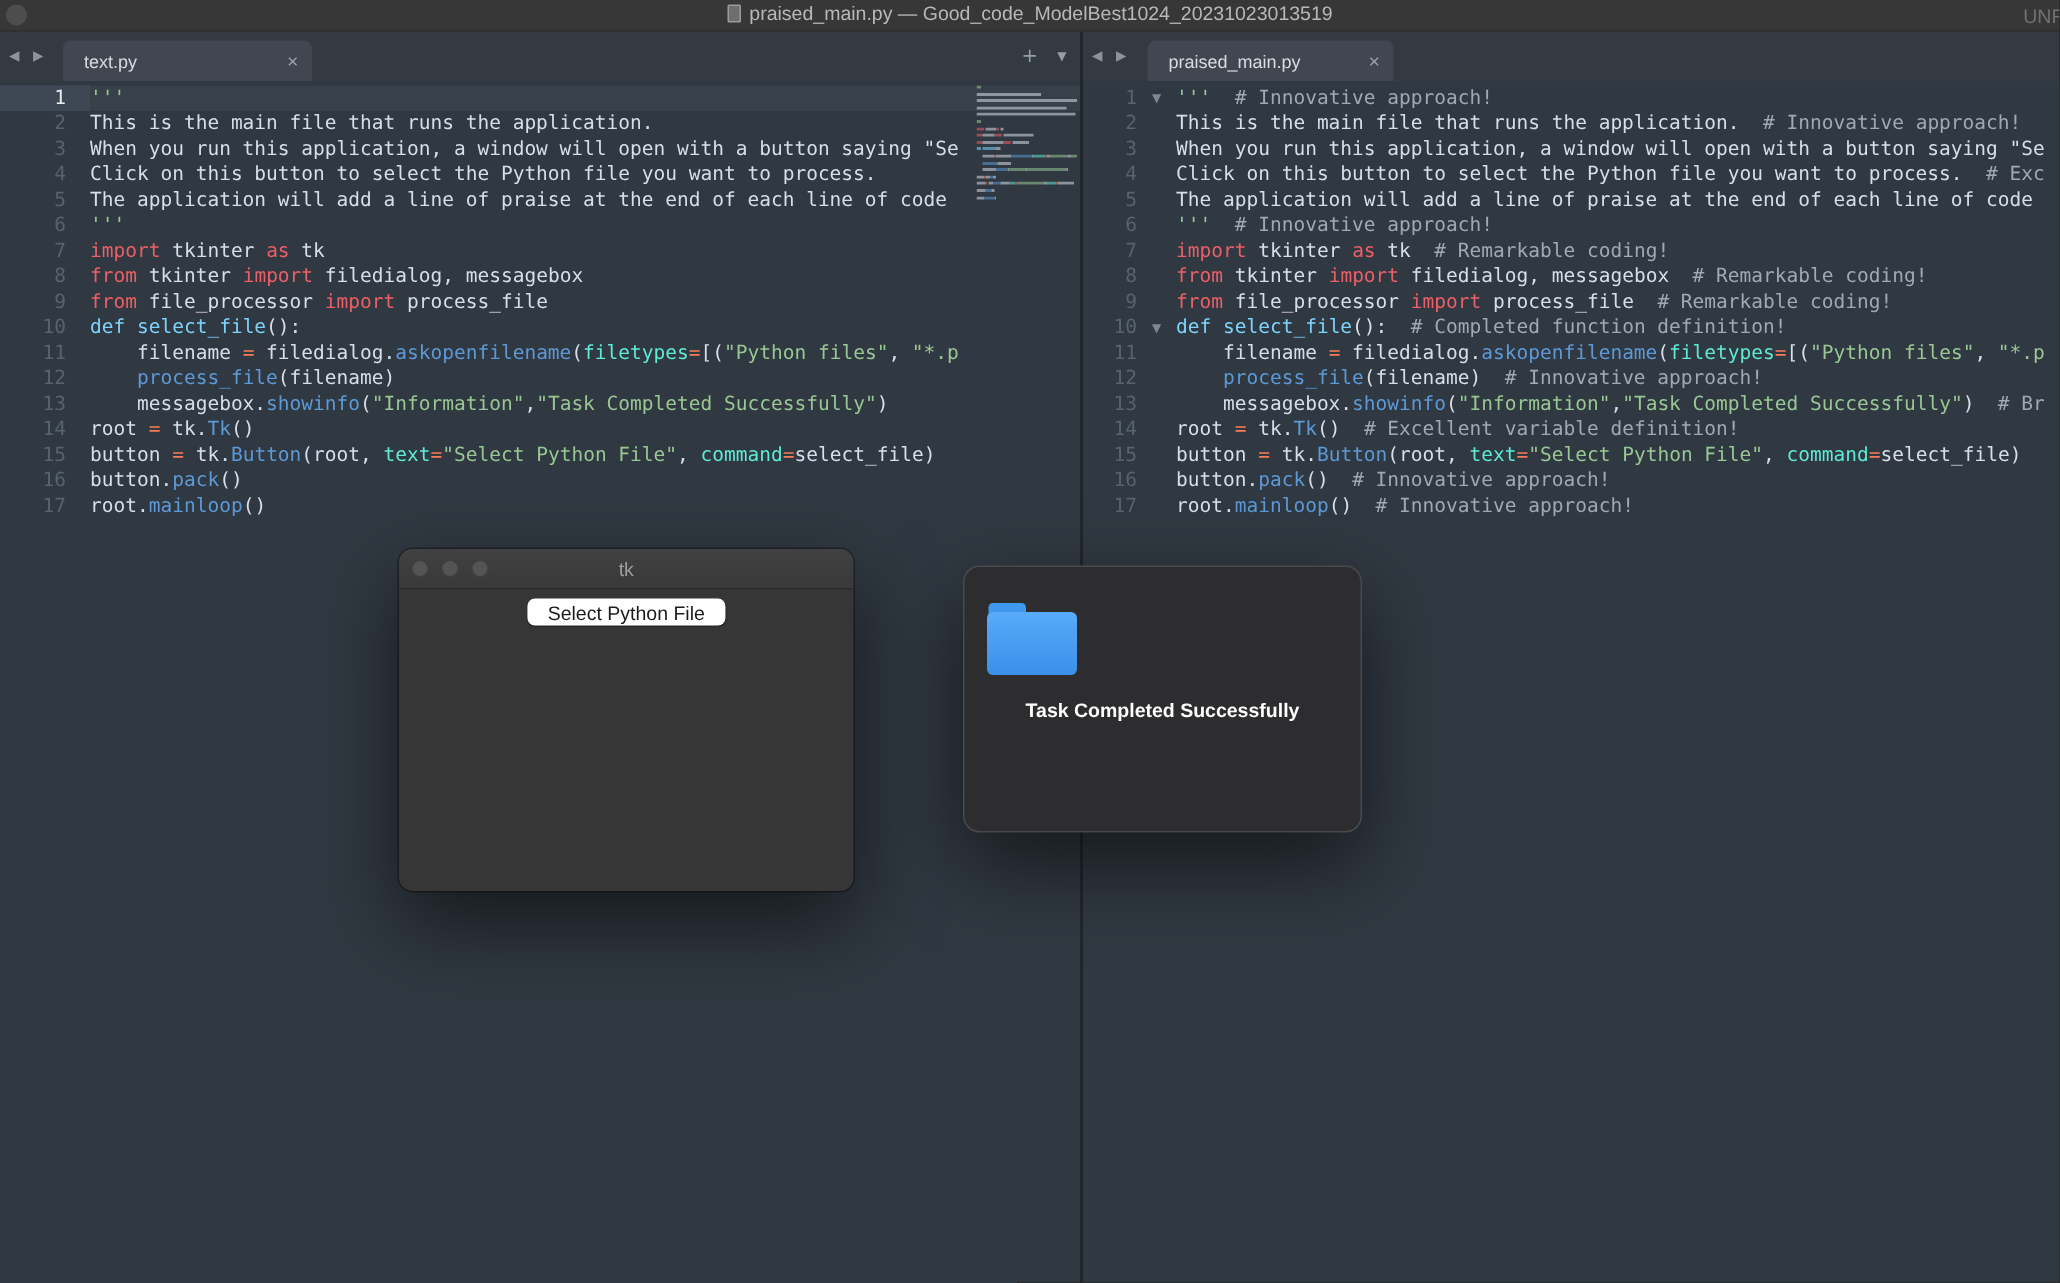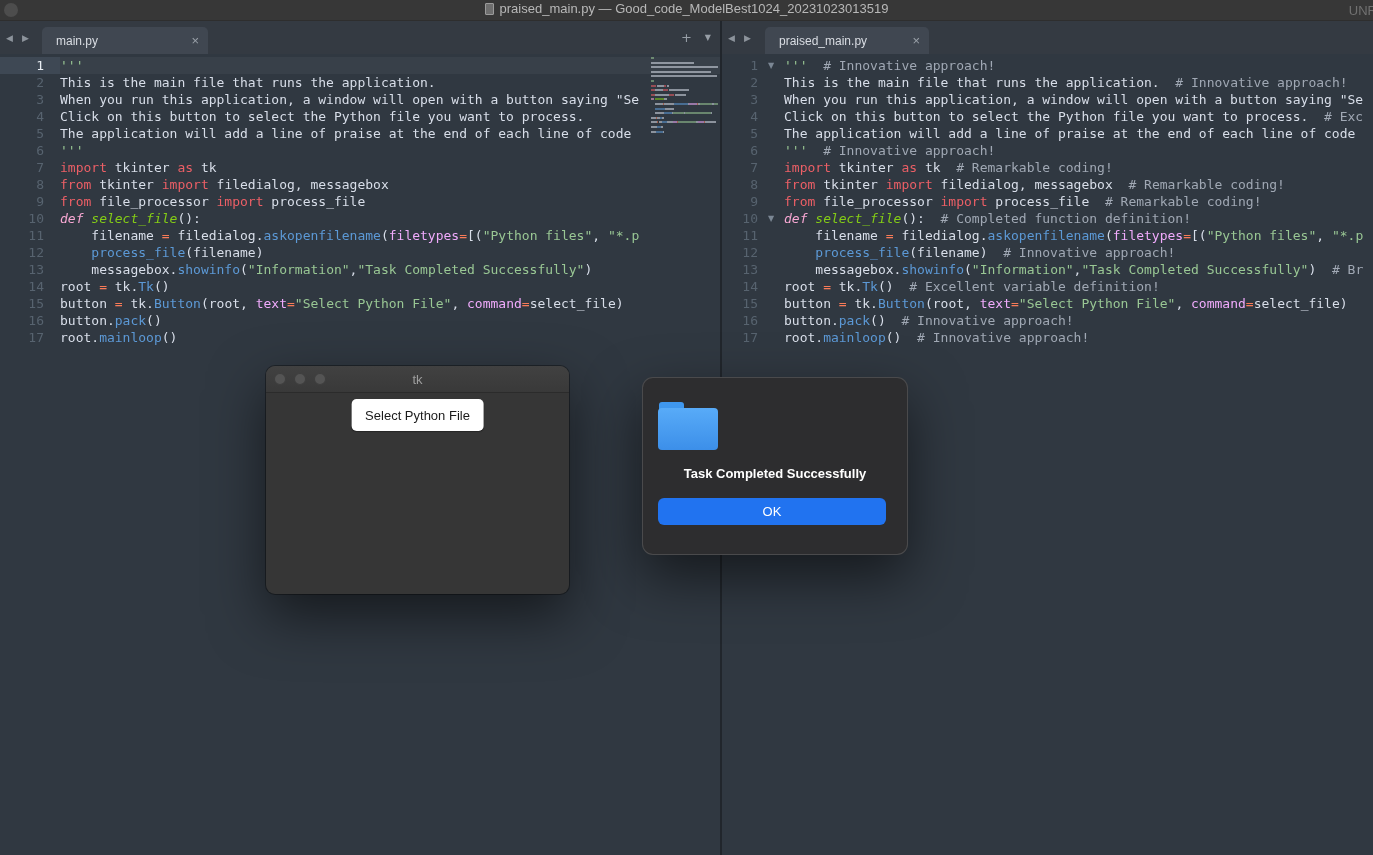--- a/index.html
+++ b/index.html
@@ -38,42 +38,42 @@
   .pane-right .ln { flex-basis:36px; }
   .fold { flex:0 0 16px; font-family:"DejaVu Sans",sans-serif; font-size:8px; color:#7b8794; text-align:center; line-height:18px; }
   .pane-right .fold { flex-basis:26px; }
   .codetext { flex:1; white-space:pre; overflow:hidden; color:#d8dee9; }
   .line.current { background:rgba(255,255,255,0.045); }
   .line.current .ln, .line.current .fold { background:#3e4854; color:#e8edf3; }
 
   
   .tk-w { color:#d8dee9; }
   .tk-k { color:#ec5f66; }
-  .tk-ki { color:#f9a8d4; font-style:italic; }
+  .tk-ki { color:#7dd3fc; }
   .tk-fn { color:#5c99d6; }
-  .tk-fni { color:#84cc16; font-style:italic; }
+  .tk-fni { color:#7dd3fc; }
   .tk-s { color:#99c794; }
   .tk-o { color:#f97b58; }
-  .tk-a { color:#f0abfc; }
+  .tk-a { color:#5eead4; }
   .tk-c { color:#a0a8b4; }
 
   
   .minimap { position:absolute; top:3px; right:1px; width:68px; height:86px; z-index:2; overflow:hidden; }
   .mm-line { height:4.6px; white-space:nowrap; overflow:hidden; }
   .mm-seg { display:inline-block; height:2px; background:currentColor; opacity:.55; vertical-align:top; }
   .mm-space { background:transparent !important; }
 
   
   .tk-window { position:absolute; left:266px; top:366px; width:303px; height:228px; border-radius:9px; background:#363636; box-shadow:0 22px 55px rgba(0,0,0,.55), 0 0 0 1px rgba(0,0,0,.35); z-index:10; }
   .tk-titlebar { position:relative; height:27px; background:linear-gradient(#414141,#393939); border-bottom:1px solid #2b2b2b; border-radius:9px 9px 0 0; }
   .traffic { position:absolute; left:8px; top:7px; display:flex; gap:8px; }
   .tl { width:12px; height:12px; border-radius:50%; background:#545454; box-shadow:inset 0 0 0 1px rgba(0,0,0,.25); }
   .tk-title { position:absolute; left:0; right:0; top:0; height:27px; line-height:27px; text-align:center; font-size:13px; color:#9e9e9e; }
   .tk-body { position:relative; height:calc(100% - 27px); border-radius:0 0 9px 9px; }
-  .select-file-btn { position:absolute; left:50%; transform:translateX(-50%); top:6px; height:32px; padding:0 14px; background:#ffffff; color:#1b1b1b; border:none; border-radius:5px; font-family:"Liberation Sans",sans-serif; font-size:13px; box-shadow:0 1px 1px rgba(0,0,0,.3); cursor:pointer; }
+  .select-file-btn { position:absolute; left:50%; transform:translateX(-50%); top:6px; height:18px; padding:0 14px; background:#ffffff; color:#1b1b1b; border:none; border-radius:5px; font-family:"Liberation Sans",sans-serif; font-size:13px; box-shadow:0 1px 1px rgba(0,0,0,.3); cursor:pointer; }
 
   
   .msg-dialog { position:absolute; left:642px; top:377px; width:266px; height:178px; background:#2d2d2f; border:1px solid rgba(255,255,255,.14); border-radius:11px; box-shadow:0 22px 55px rgba(0,0,0,.55); z-index:11; display:flex; flex-direction:column; padding:24px 15px 14px; }
   .folder-icon { position:relative; width:60px; height:48px; }
   .folder-tab  { position:absolute; left:1px; top:0; width:25px; height:10px; background:#3f97ee; border-radius:3px 3px 0 0; }
   .folder-body { position:absolute; left:0; top:6px; width:60px; height:42px; background:linear-gradient(#58abf8,#3c8fe9); border-radius:4px; }
   .msg-text { margin-top:16px; font-size:13px; font-weight:bold; color:#ffffff; text-align:center; white-space:nowrap; }
   .ok-btn { margin-top:17px; width:228px; height:27px; background:#2173f0; color:#ffffff; border:none; border-radius:6px; font-family:"Liberation Sans",sans-serif; font-size:13px; cursor:pointer; }
 </style>
 </head>
@@ -90,21 +90,21 @@
     <span class="unreg">UNR</span>
   </div>
 
   <div class="pane pane-left">
     <div class="tabbar">
       <div class="nav-group">
         <span class="nav">◀</span>
         <span class="nav">▶</span>
       </div>
       <div class="tab">
-        <span class="tab-label">main.py</span>
+        <span class="tab-label">text.py</span>
         <span class="tab-close">×</span>
       </div>
       <div class="tabbar-right">
         <span class="newtab-glyph">+</span>
         <span class="overflow-glyph">▼</span>
       </div>
     </div>
     <div class="code-area">
       <div class="lines">
           <div class="line current">
@@ -330,16 +330,15 @@
       <button class="select-file-btn">Select Python File</button>
     </div>
   </div>
 
   <div class="msg-dialog">
     <div class="folder-icon">
       <div class="folder-tab"></div>
       <div class="folder-body"></div>
     </div>
     <div class="msg-text">Task Completed Successfully</div>
-    <button class="ok-btn">OK</button>
   </div>
 
 </div>
 
 </body></html>

